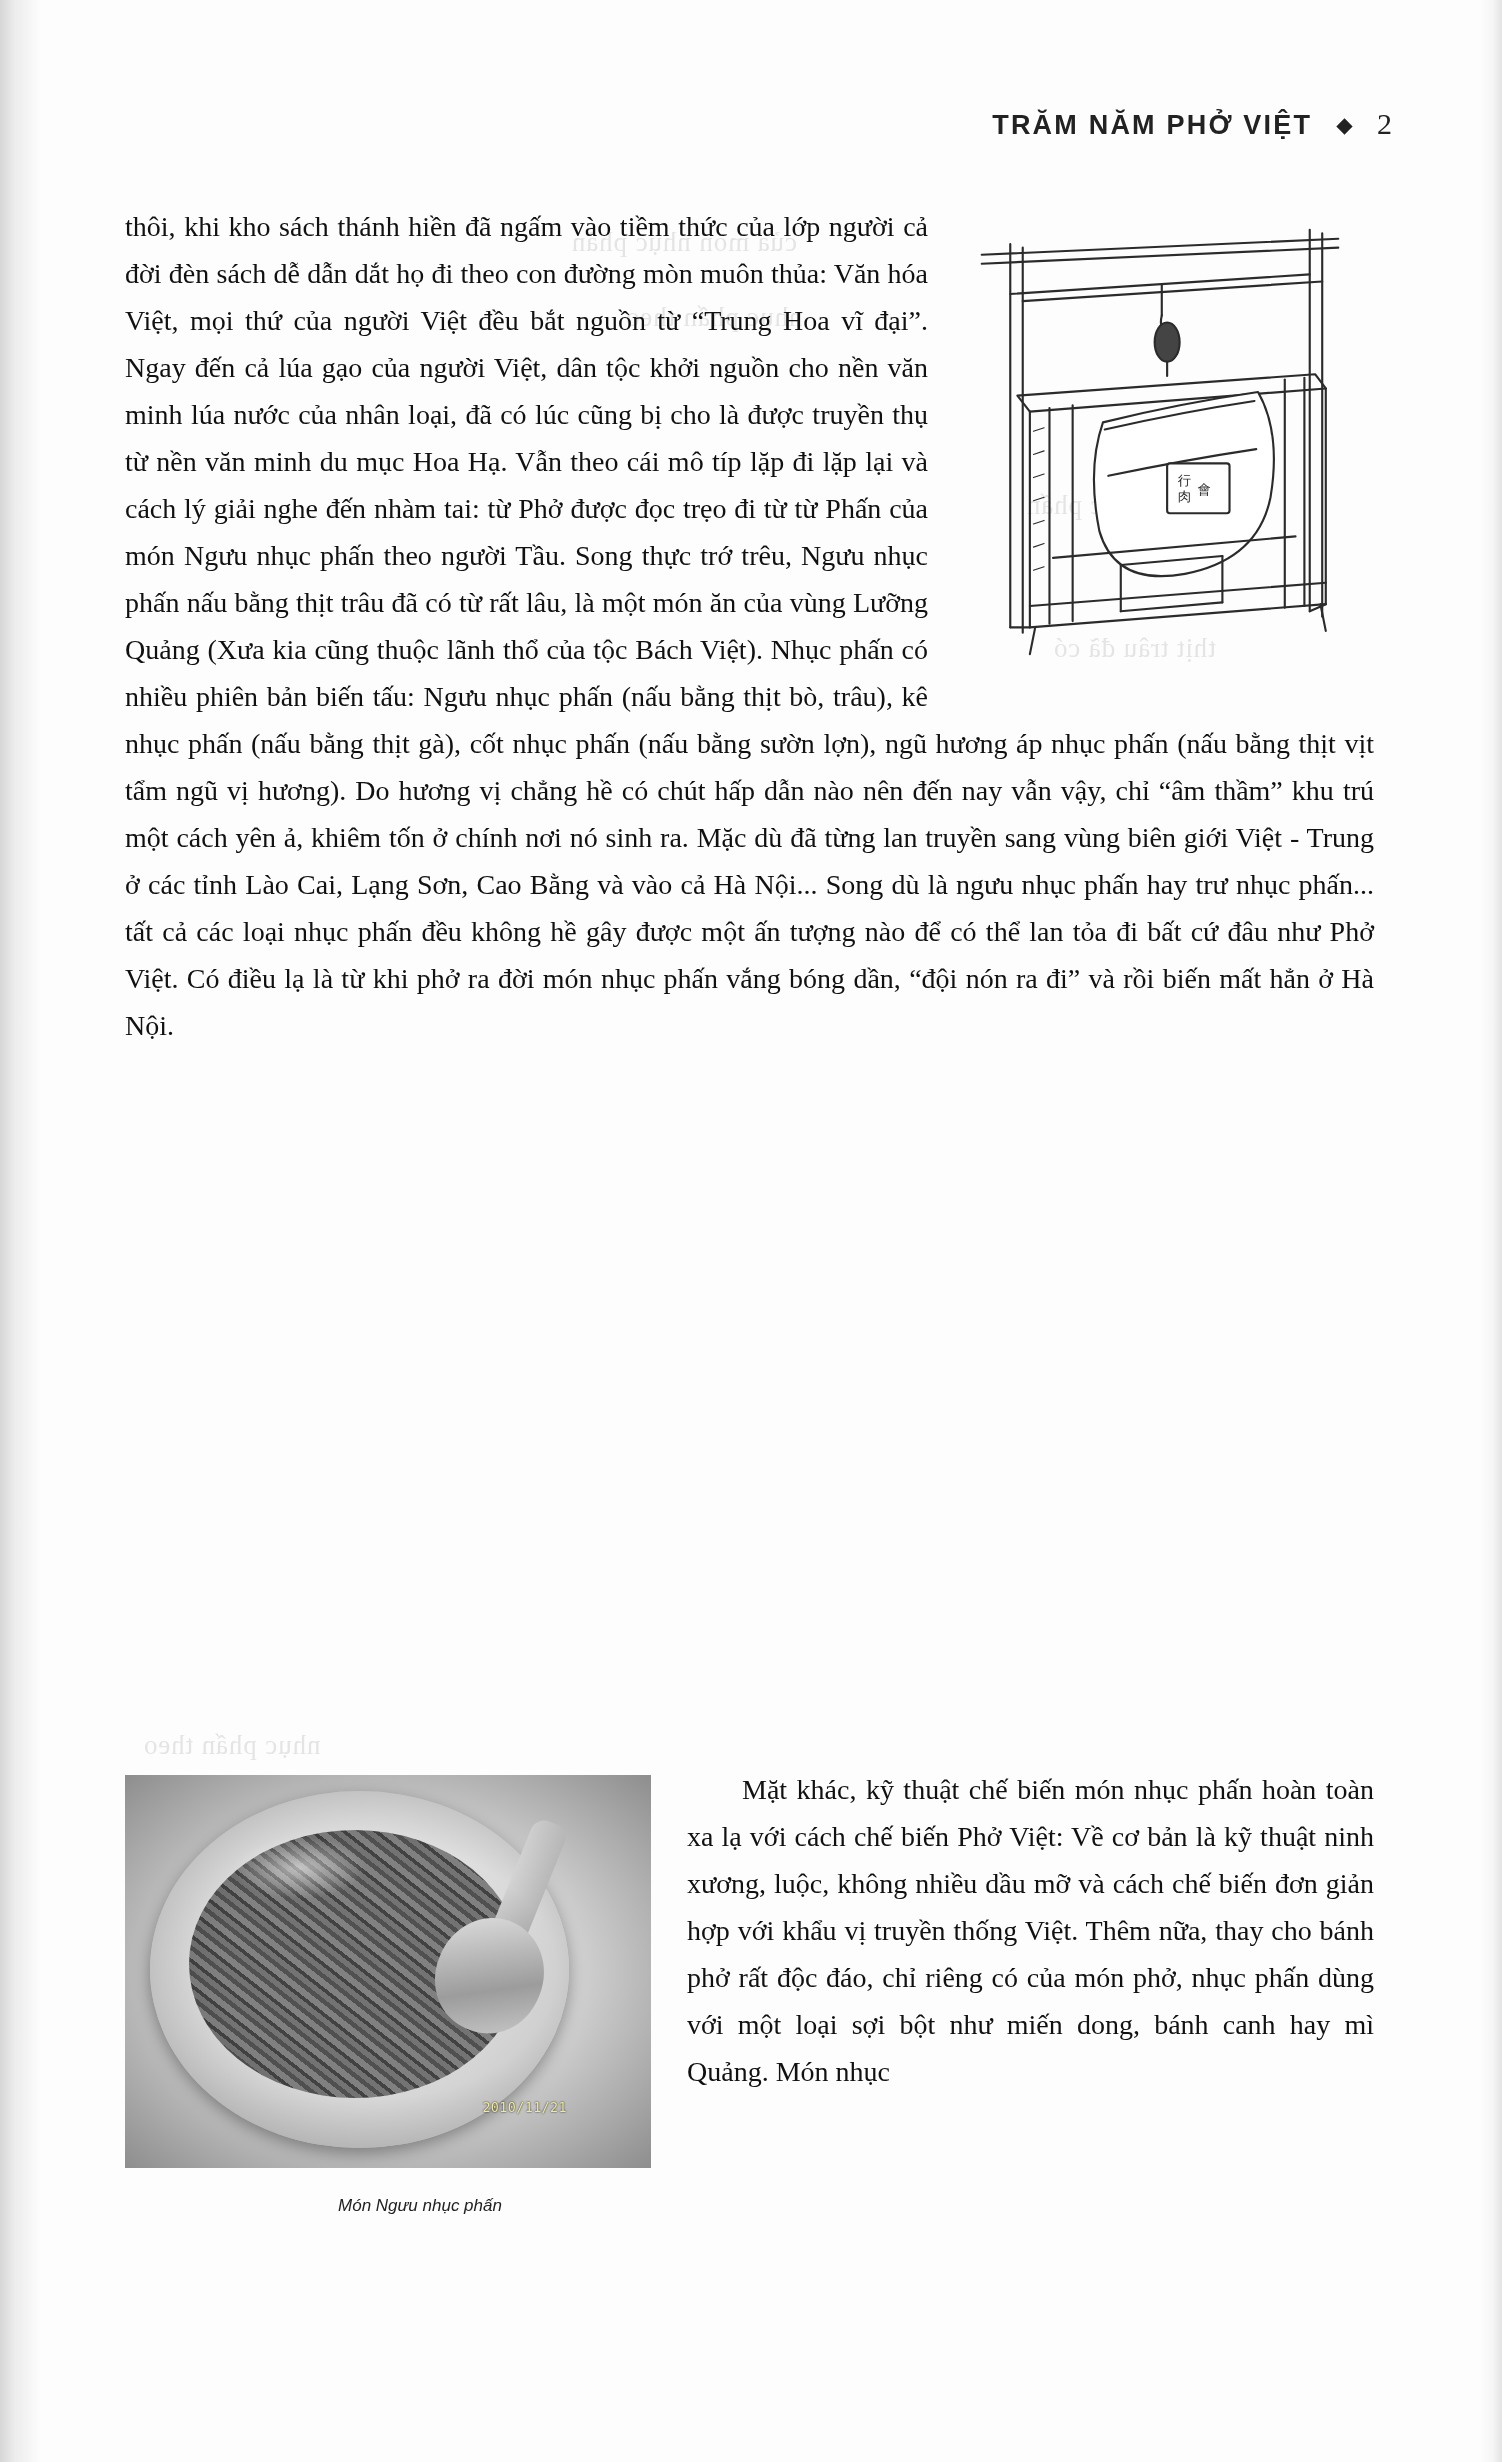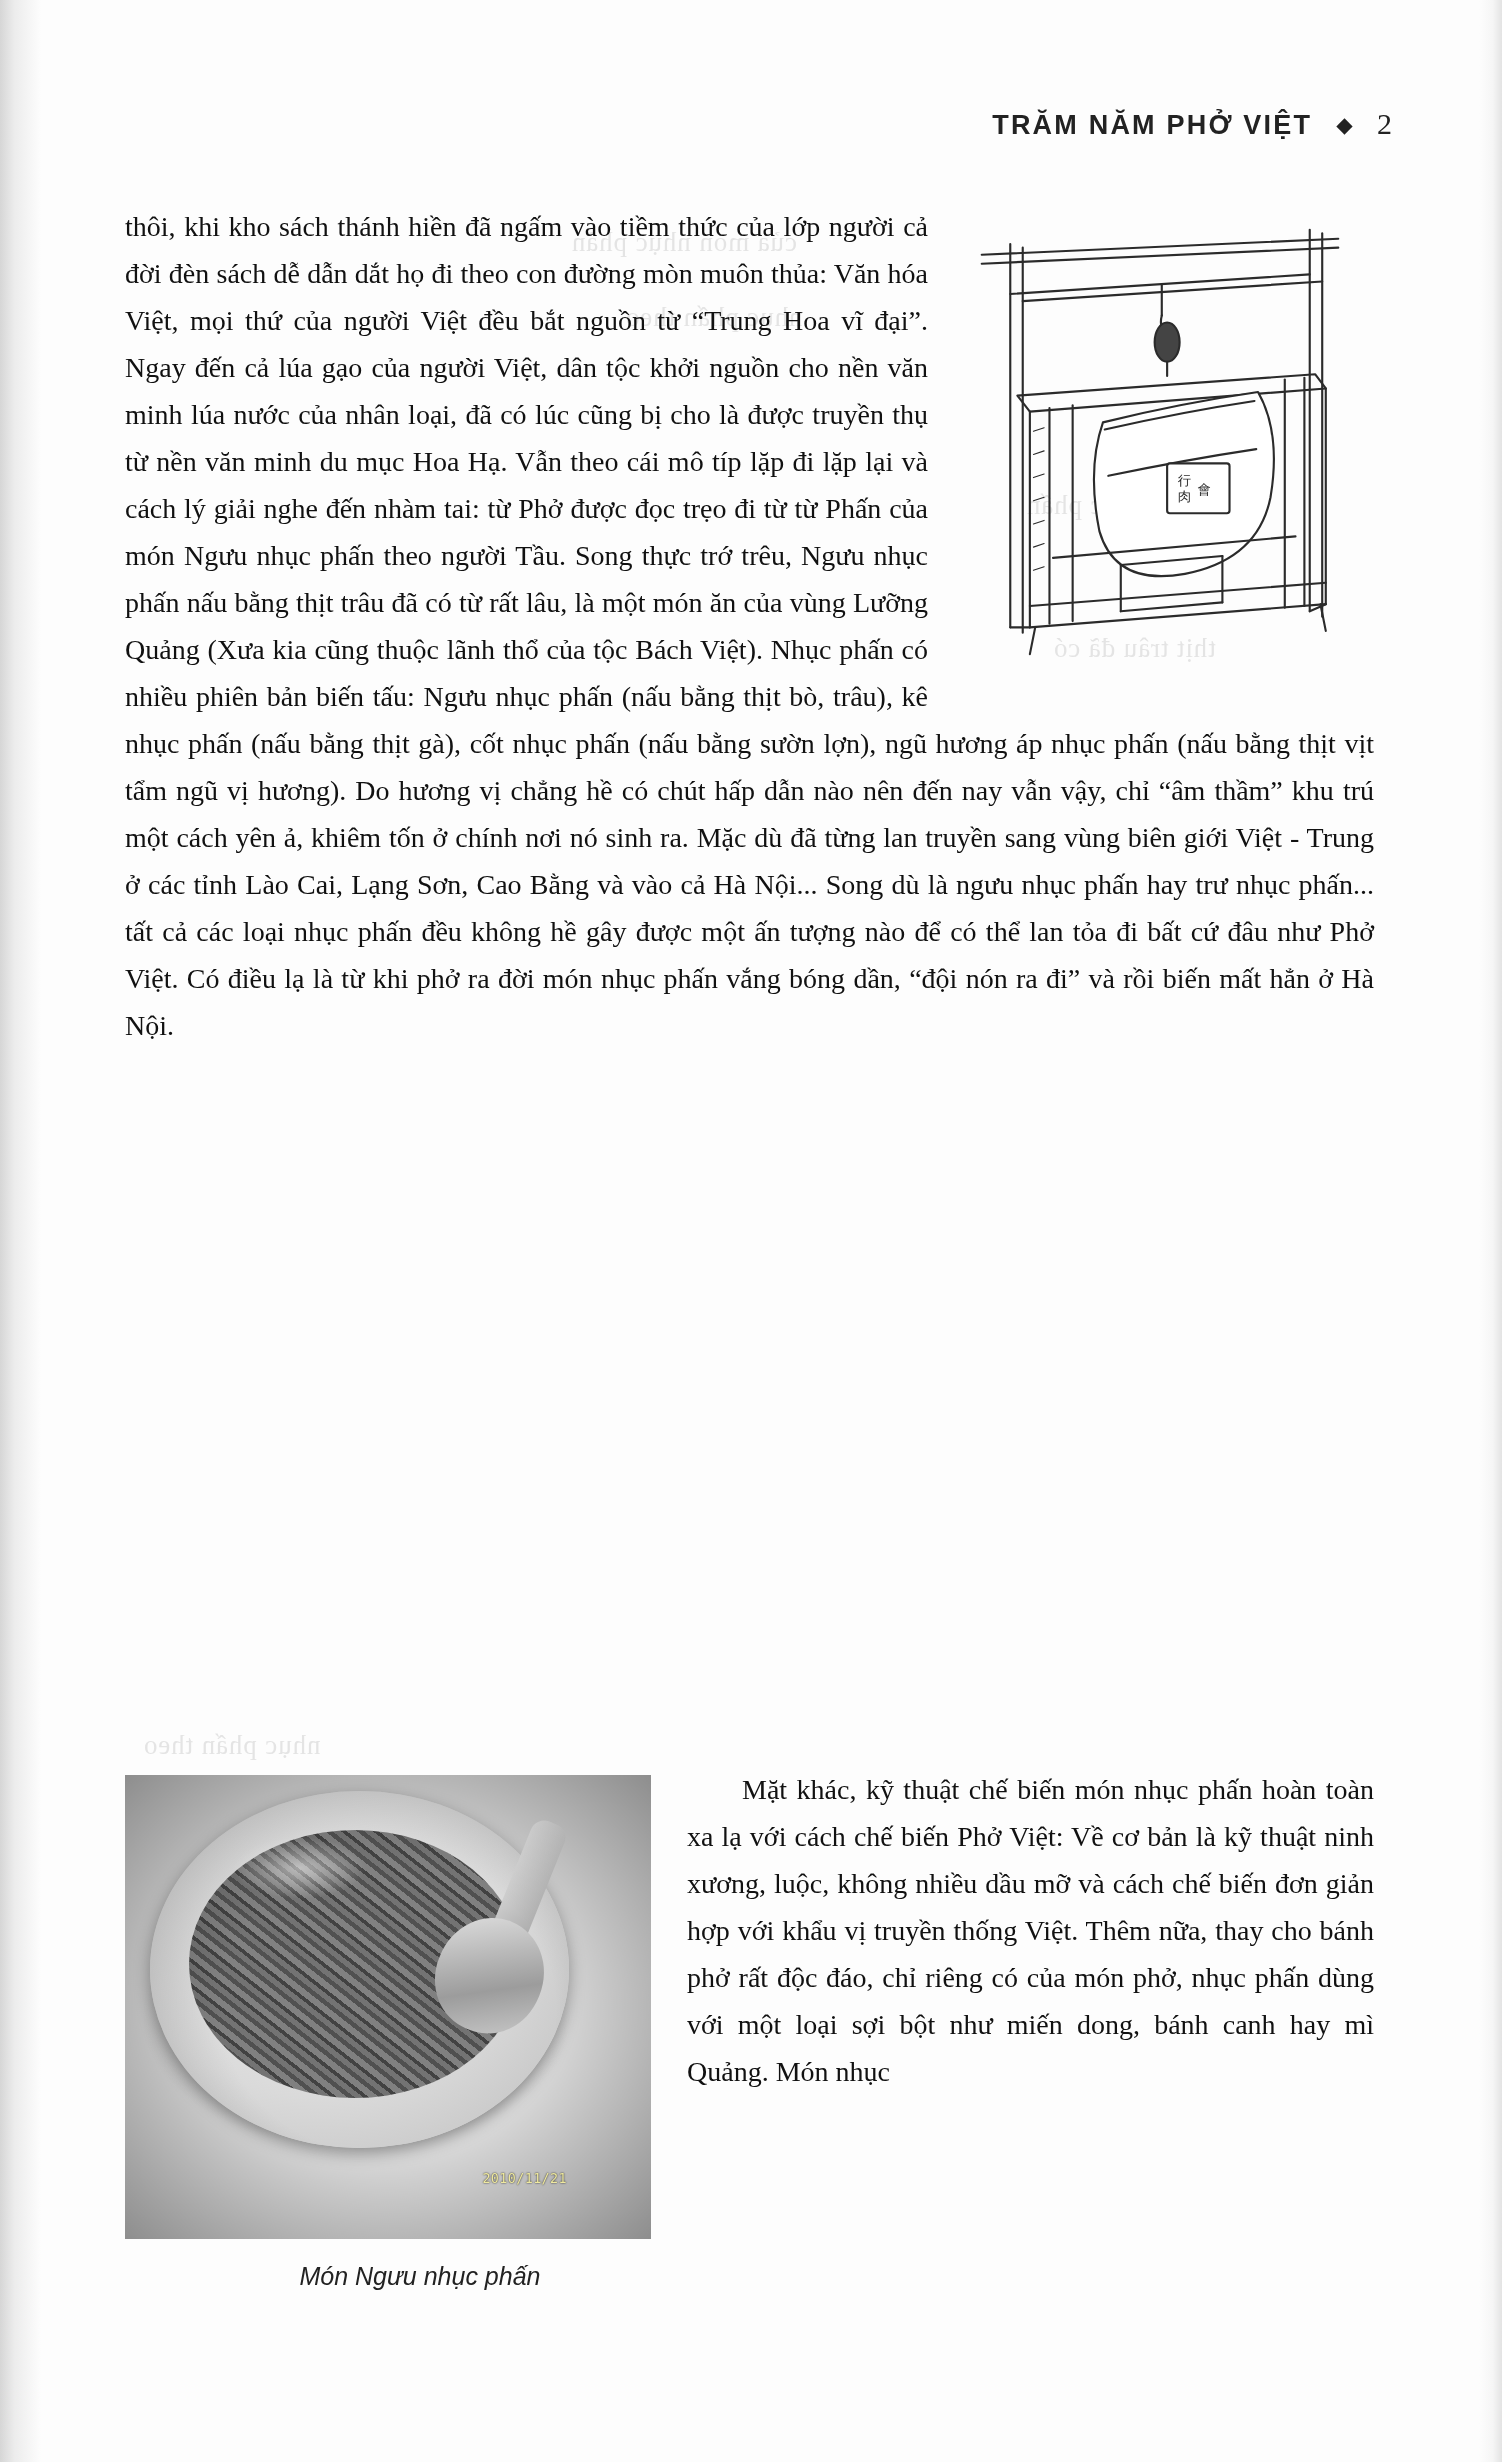--- a/index.html
+++ b/index.html
@@ -112,31 +112,31 @@
     top: 1766px;
     width: 1249px;
   }
   #para-two .float-photo {
     float: left;
     width: 535px;
     margin: 9px 27px 5.4px 0;
   }
   .photo-frame {
     width: 526px;
-    height: 464px;
+    height: 393px;
     position: relative;
     overflow: hidden;
     background: #b91c1c;
   }
   .photo-caption {
     margin-top: 14.3px;
     text-align: center;
     font-family: "Liberation Sans", sans-serif;
     font-style: italic;
-    font-size: 25px;
+    font-size: 17px;
     color: #222;
   }
   .indent {
     text-indent: 55px;
   }
 
   
   .ghost {
     position: absolute;
     color: #cccccc;

